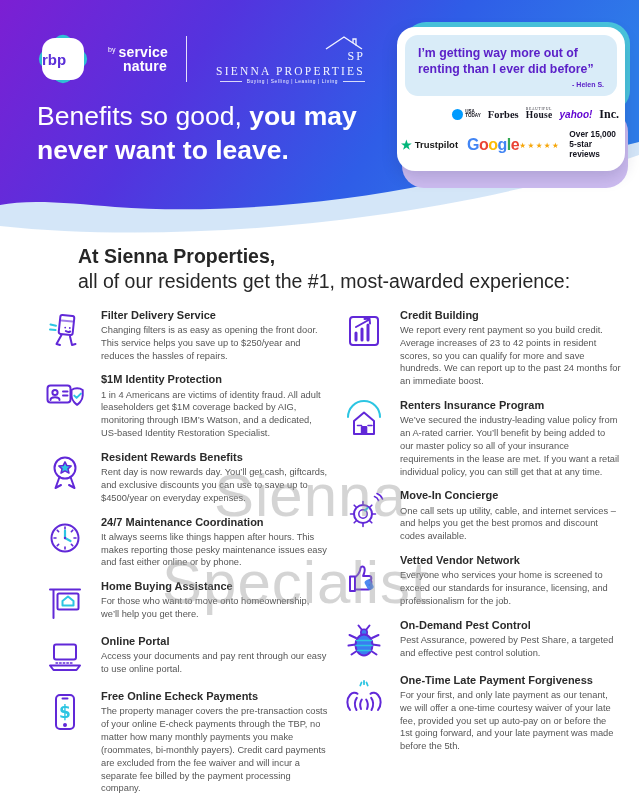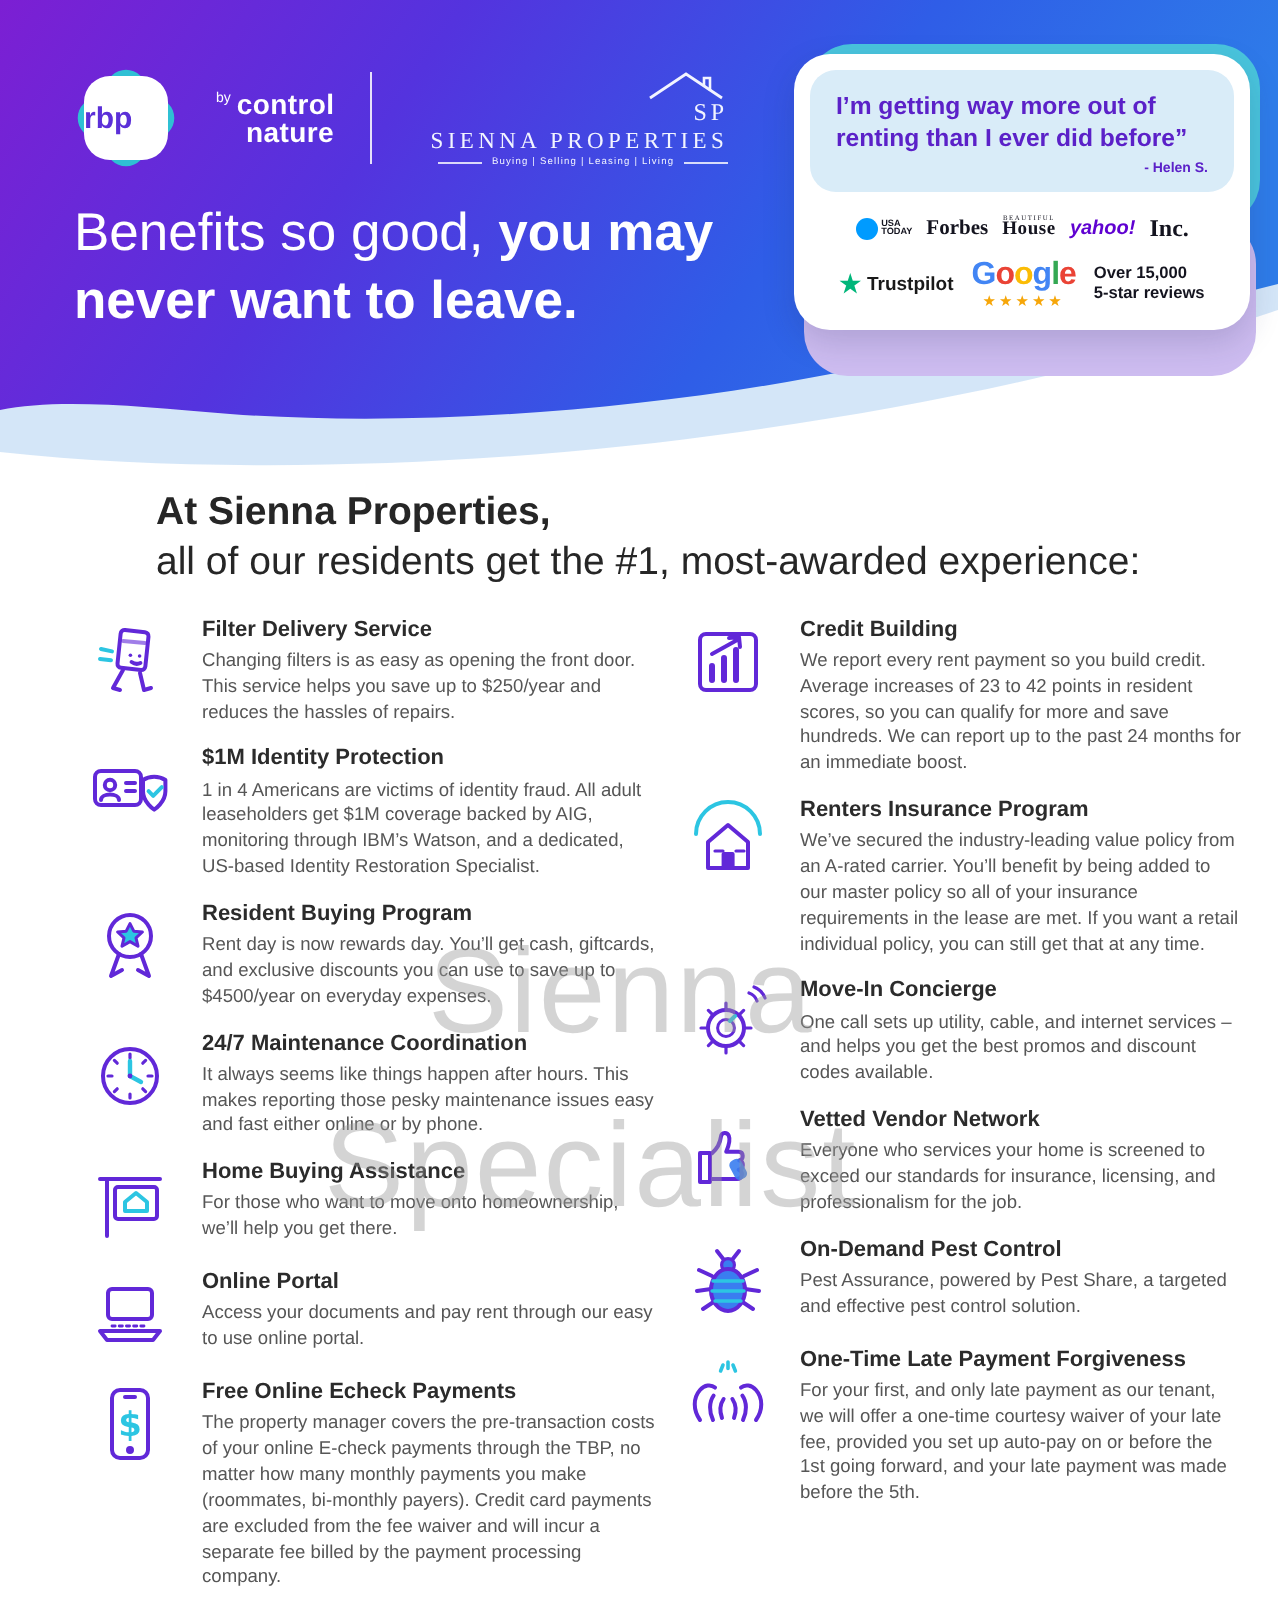--- a/index.html
+++ b/index.html
@@ -30,34 +30,34 @@
   .headline .hb{font-weight:700;}
 
   
   .acc-teal{position:absolute;top:22px;left:404px;width:226px;height:90px;border-radius:22px;background:#49c5dd;z-index:1;}
   .acc-purple{position:absolute;top:110px;left:402px;width:226px;height:78px;border-radius:22px;background:#cdbcf0;z-index:1;}
   .quote-card{position:absolute;top:27px;left:397px;width:228px;border-radius:18px;background:#fff;
               box-shadow:0 6px 16px rgba(40,40,90,.18);z-index:3;overflow:hidden;}
   .quote-panel{margin:8px;background:#d9ecf8;border-radius:13px;padding:11px 13px 8px;}
   .quote-text{color:#5b21c8;font-weight:700;font-size:12.3px;line-height:1.3;}
   .quote-author{color:#5b21c8;font-size:7px;font-weight:700;text-align:right;margin-top:3px;}
-  .press-row{display:flex;align-items:center;justify-content:center;gap:7px;padding:3px 6px 2px;color:#14141f;}
+  .press-row{display:flex;align-items:center;justify-content:flex-end;gap:7px;padding:3px 6px 2px;color:#14141f;}
   .usatoday{display:flex;align-items:center;gap:2px;}
   .usatoday .dot{width:11px;height:11px;border-radius:50%;background:#009bff;}
   .usatoday .txt{font-size:4.6px;font-weight:800;line-height:1.05;}
   .press-forbes{font-family:"Liberation Serif",serif;font-weight:700;font-size:10.5px;}
   .press-house{display:flex;flex-direction:column;align-items:center;font-family:"Liberation Serif",serif;line-height:1;}
   .press-house .top{font-size:3.4px;letter-spacing:.8px;}
   .press-house .main{font-size:9.5px;font-weight:800;letter-spacing:.3px;}
   .press-yahoo{font-size:10px;font-weight:800;font-style:italic;color:#5f01d1;}
   .press-inc{font-family:"Liberation Serif",serif;font-size:12px;font-weight:900;}
   .review-row{display:flex;align-items:center;justify-content:center;gap:9px;padding:6px 4px 11px;}
   .trustpilot{display:flex;align-items:center;gap:3px;font-size:9.5px;font-weight:700;color:#191919;}
   .tp-star{color:#00b67a;font-size:12px;line-height:1;}
-  .google{display:flex;flex-direction:column;align-items:center;line-height:1;}
+  .google{display:flex;flex-direction:row;align-items:center;line-height:1;}
   .g-word{font-size:16px;font-weight:700;letter-spacing:-.5px;}
   .g1,.g4{color:#4285f4}.g2,.g6{color:#ea4335}.g3{color:#fbbc05}.g5{color:#34a853}
   .g-stars{color:#f6a609;font-size:7.5px;letter-spacing:1.5px;margin-top:1px;}
   .review-text{font-size:8.3px;font-weight:700;line-height:1.2;color:#14141f;}
 
   
   .content{position:absolute;top:240px;left:0;width:639px;z-index:2;}
   .intro{margin:4px 0 0 78px;font-size:19.5px;line-height:1.3;color:#262626;font-weight:400;}
   .intro .b{font-weight:700;}
   .columns{display:flex;gap:12px;padding:14px 10px 0 42px;}
@@ -96,21 +96,21 @@
     <div class="logo-row">
       <div class="rbp-badge">
         <div class="rbp-teal"></div>
         <div class="rbp-white">
             <span>rbp</span>
           </div>
       </div>
       <div class="sn">
         <div class="sn-line1">
           <span class="sn-by">by</span>
-          <span class="sn-word">control</span>
+          <span class="sn-word">service</span>
         </div>
         <div class="sn-word sn-line2">nature</div>
       </div>
       <div class="logo-divider"></div>
       <div class="sienna-logo">
         <svg width="42" height="15" viewBox="0 0 42 15">
           <path d="M3 14 L21 2 L39 14" fill="none" stroke="#f2f4ff" stroke-width="1.4"></path>
           <path d="M30 8 V4 h3 v6.5" fill="none" stroke="#f2f4ff" stroke-width="1.3"></path>
         </svg>
         <div class="sienna-sp">SP</div>
@@ -220,21 +220,21 @@
           <div class="bicon">
             <svg viewBox="0 0 44 44">
                 <g fill="none" stroke="#6128d8" stroke-width="2" stroke-linecap="round" stroke-linejoin="round">
               <circle cx="22" cy="17" r="10.5"></circle>
               <path d="M16.5 26L12.5 37l5.5-3M27.5 26l4 11-5.5-3"></path>
               <path d="M22 10.8l1.9 3.8 4.3.4-3.2 2.9 1 4.2-4-2.3-4 2.3 1-4.2-3.2-2.9 4.3-.4z" fill="#2cc5e2" stroke-width="1.5"></path>
             </g>
               </svg>
           </div>
           <div class="btext">
-              <div class="btitle">Resident Buying Program</div>
+              <div class="btitle">Resident Rewards Benefits</div>
               <div class="bdesc">Rent day is now rewards day. You’ll get cash, giftcards, and exclusive discounts you can use to save up to $4500/year on everyday expenses.</div>
             </div>
         </div>
 
         <div class="benefit">
           <div class="bicon">
             <svg viewBox="0 0 44 44">
                 <g fill="none" stroke="#6128d8" stroke-width="2" stroke-linecap="round">
               <circle cx="22" cy="22" r="13.5"></circle>
               <path d="M22 11v2M33 22h-2M22 33v-2M11 22h2M29.8 14.2l-1.4 1.4M29.8 29.8l-1.4-1.4M14.2 29.8l1.4-1.4M14.2 14.2l1.4 1.4" stroke-width="1.6"></path>

